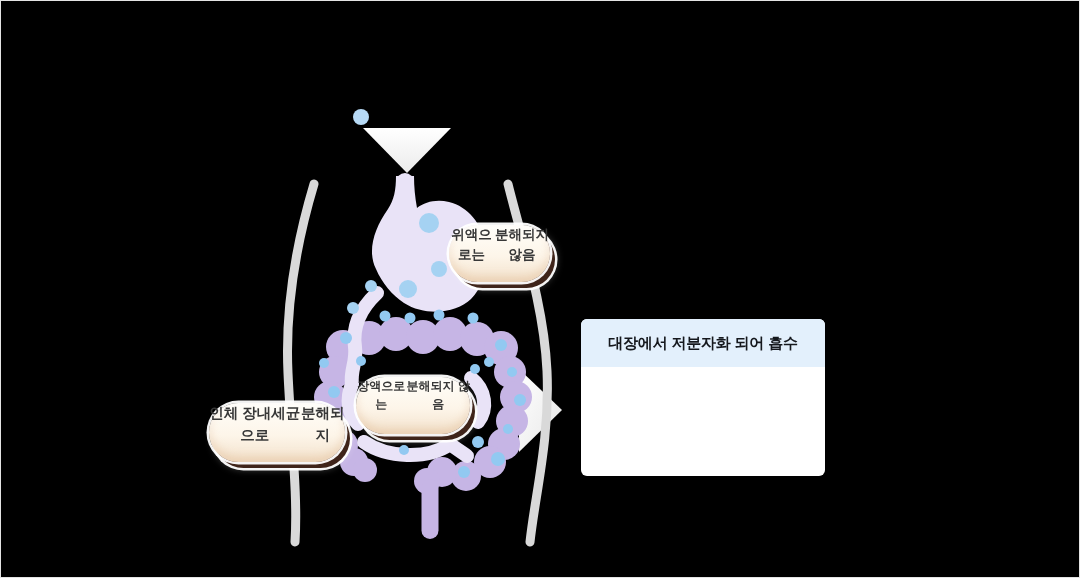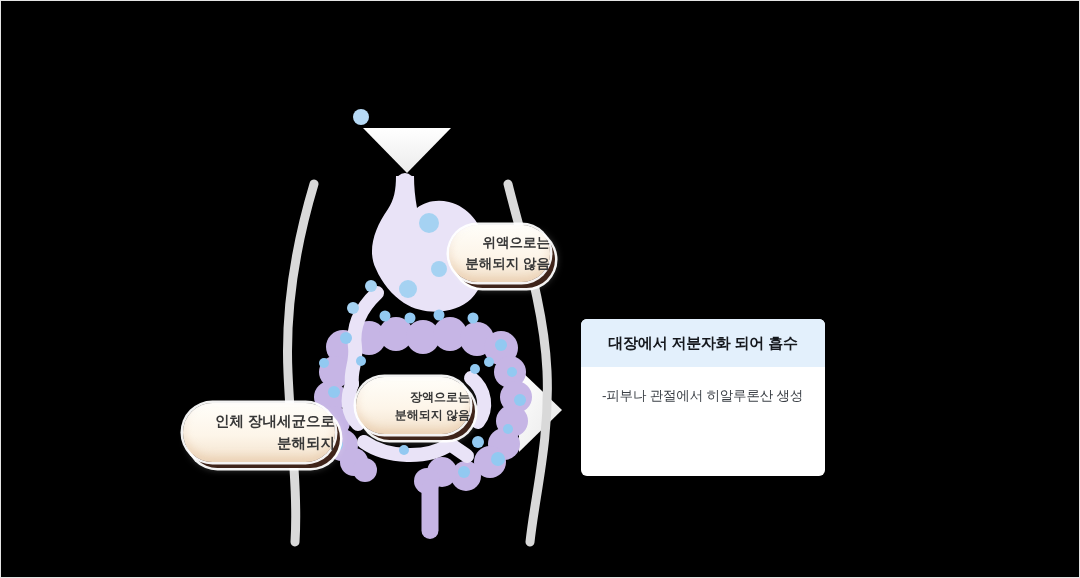--- a/index.html
+++ b/index.html
@@ -16,26 +16,26 @@
     position:absolute;inset:0;transform:translate(5px,6px);
     background:#3f241a;border-radius:999px;
     box-shadow:0 0 0 2.5px rgba(255,255,255,.95),0 0 9px rgba(255,255,255,.40);
   }
   .bubble .face{
     position:absolute;inset:0;border-radius:999px;
     background:linear-gradient(180deg,#fffef9 0%,#fdf5e9 55%,#f3e2cc 100%);
     box-shadow:0 0 0 2.5px rgba(255,255,255,.95),
                inset 0 -5px 9px rgba(221,178,136,.38),
                inset 0 2px 4px rgba(255,255,255,.85);
-    display:flex;flex-direction:column;align-items:flex-end;justify-content:center;
+    display:flex;flex-direction:row;align-items:flex-start;justify-content:center;
     text-align:center;color:#383838;font-weight:600;line-height:1.5;
   }
   .bubble-gastric{left:448px;top:224px;width:101px;height:57px;font-size:13.5px;}
   .bubble-intestinal{left:355px;top:376px;width:114px;height:57px;font-size:12px;}
-  .bubble-bacteria{left:182px;top:402px;width:152px;height:59px;font-size:14.5px;}
+  .bubble-bacteria{left:208px;top:402px;width:136px;height:59px;font-size:14.5px;}
 
   
   .infobox{
     position:absolute;left:580px;top:318px;width:244px;height:157px;
     background:#ffffff;border-radius:6px;overflow:hidden;
   }
   .infobox .hd{
     height:48px;background:#e3f0fc;
     display:flex;align-items:center;justify-content:center;
     font-size:15px;font-weight:700;color:#15181d;letter-spacing:-0.2px;
@@ -166,17 +166,16 @@
     <div class="base"></div>
     <div class="face">
       <span>인체 장내세균으로</span>
       <span>분해되지</span>
     </div>
   </div>
 
   <div class="infobox">
     <div class="hd">대장에서 저분자화 되어 흡수</div>
     <div class="bd">
-      <div>-피부나 관절에서 히알루론산 생성</div>
     </div>
   </div>
 
 </div>
 
 </body></html>

